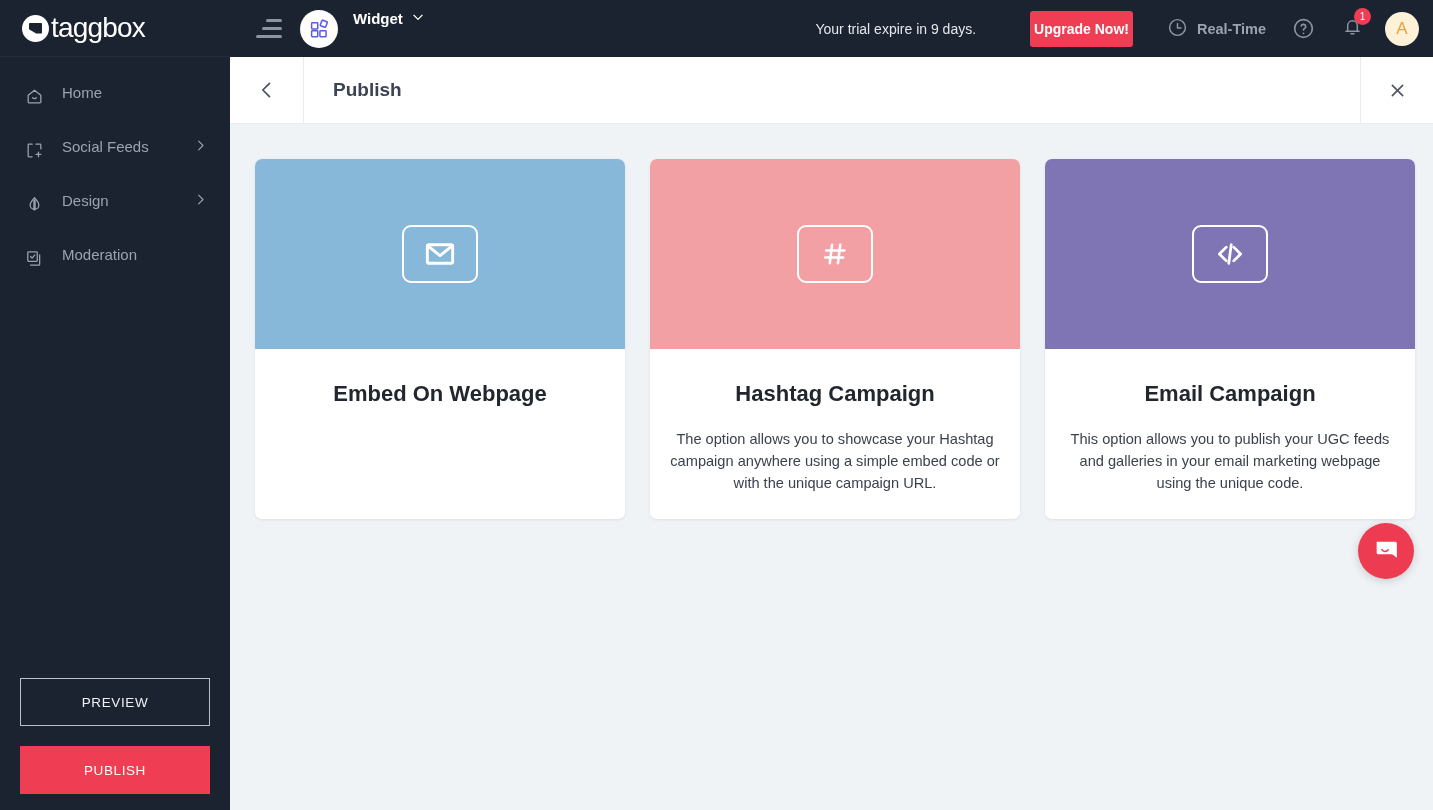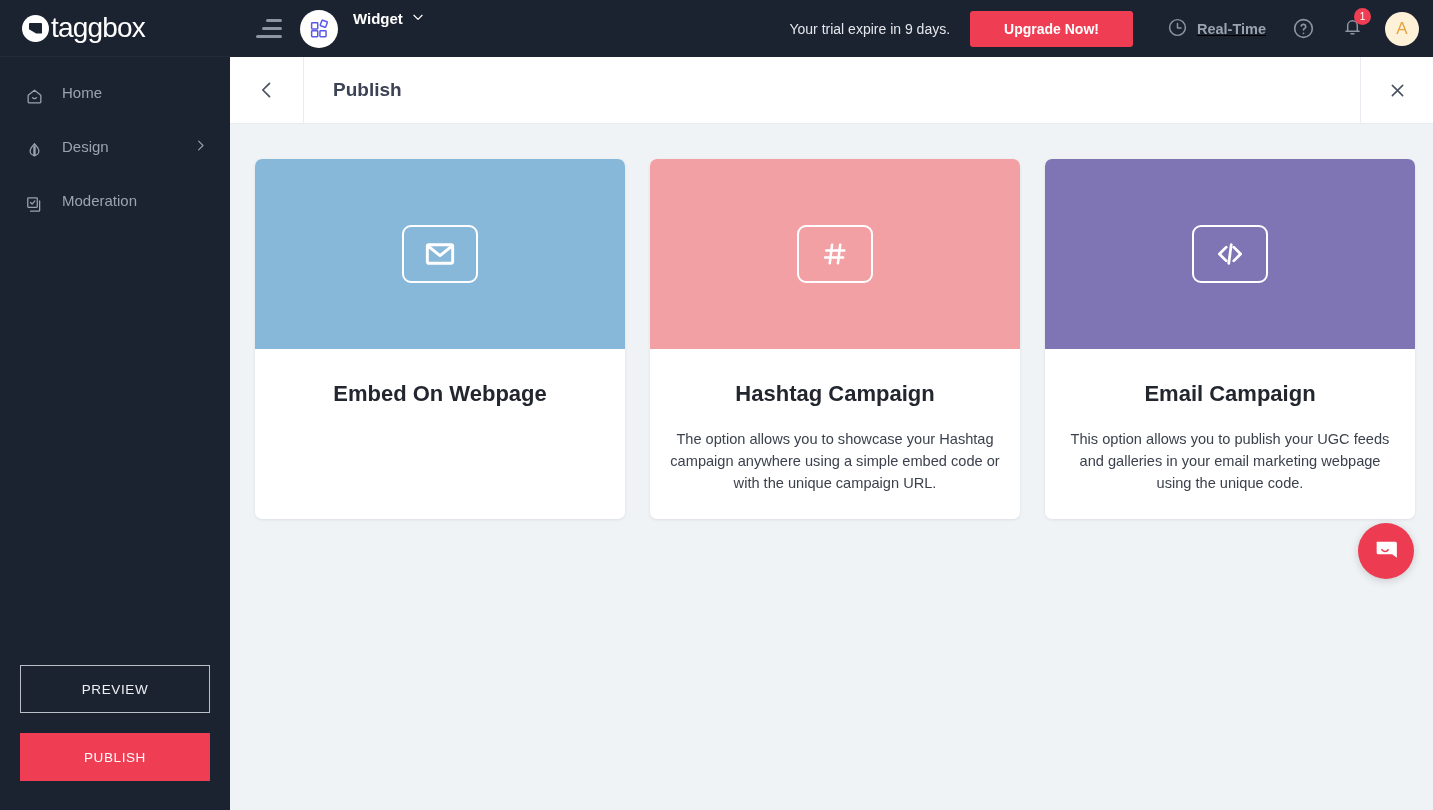--- a/index.html
+++ b/index.html
@@ -44,21 +44,21 @@
   .nav-item {
     height: 54px; display: flex; align-items: flex-start;
     padding: 0 22px; cursor: pointer; color: #9ba3b0;
     font-size: 15px;
   }
   .nav-ico { width: 24px; height: 24px; flex: 0 0 24px; display: flex; align-items: center; justify-content: center; }
   .nav-ico svg { width: 19px; height: 19px; stroke: #9ba3b0; fill: none; stroke-width: 1.6; stroke-linecap: round; stroke-linejoin: round; }
   .nav-label { margin-left: 16px; flex: 1 1 auto; }
   .nav-chev svg { width: 15px; height: 15px; stroke: #9ba3b0; fill: none; stroke-width: 1.8; stroke-linecap: round; stroke-linejoin: round; }
 
-  .side-actions { position: absolute; left: 20px; bottom: 29px; width: 190px; }
+  .side-actions { position: absolute; left: 20px; bottom: 16px; width: 190px; }
   .btn-preview {
     height: 48px; width: 190px; border: 1px solid #b9bec7;
     background: transparent; color: #eef0f3;
     font-size: 13.5px; letter-spacing: 0.6px;
     display: flex; align-items: center; justify-content: center;
     cursor: pointer; margin-bottom: 20px;
   }
   .btn-publish {
     height: 48px; width: 190px; border: none;
     background: #ef3e53; color: #fff;
@@ -84,26 +84,26 @@
   .widget-switch { display: flex; align-items: flex-start; margin-left: 18px; cursor: pointer; }
   .widget-circle {
     width: 38px; height: 38px; border-radius: 50%; background: #fff;
     display: flex; align-items: center; justify-content: center; flex: 0 0 38px;
   }
   .widget-name { color: #fff; font-weight: bold; font-size: 15px; margin-left: 15px; }
   .caret { margin-left: 8px; display: flex; }
   .caret svg { width: 14px; height: 14px; stroke: #fff; fill: none; stroke-width: 2; stroke-linecap: round; stroke-linejoin: round; }
 
   .topbar-right { margin-left: auto; display: flex; align-items: center; }
-  .trial-text { color: #e4e7eb; font-size: 14px; margin-right: 20px; }
+  .trial-text { color: #e4e7eb; font-size: 14px; margin-right: 26px; }
   .upgrade-btn {
     background: #ef3e53; color: #fff; border: none; cursor: pointer;
-    font-size: 14px; font-weight: bold; padding: 10px 34px; border-radius: 3px;
-  }
-  .realtime { display: flex; align-items: center; margin-left: 25px; cursor: pointer; text-decoration: underline; }
+    font-size: 14px; font-weight: bold; padding: 10px 4px; border-radius: 3px; margin-left: 28px;
+  }
+  .realtime { display: flex; align-items: center; margin-left: 25px; cursor: pointer; }
   .realtime svg { width: 21px; height: 21px; stroke: #8d95a3; fill: none; stroke-width: 1.7; stroke-linecap: round; stroke-linejoin: round; }
   .realtime span { color: #9ba3b0; font-size: 14.5px; font-weight: bold; margin-left: 9px; }
   .help-ico { margin-left: 26px; cursor: pointer; display: flex; }
   .help-ico svg { width: 23px; height: 23px; stroke: #8d95a3; fill: none; stroke-width: 1.7; }
   .bell-wrap { margin-left: 27px; position: relative; cursor: pointer; display: flex; }
   .bell-wrap svg { width: 21px; height: 21px; stroke: #8d95a3; fill: none; stroke-width: 1.7; stroke-linecap: round; stroke-linejoin: round; }
   .bell-badge {
     position: absolute; top: -8px; right: -8px;
     min-width: 17px; height: 17px; border-radius: 50%;
     background: #ef3e53; color: #fff; font-size: 10px;
@@ -170,20 +170,35 @@
       <div class="nav-item">
         <span class="nav-ico">
           <svg viewBox="0 0 24 24">
               <path d="M4 10.5 12 4l8 6.5V19a1 1 0 0 1-1 1H5a1 1 0 0 1-1-1z"></path>
               <path d="M9.5 13.5a3.2 3.2 0 0 0 5 0"></path>
             </svg>
         </span>
         <span class="nav-label">Home</span>
       </div>
 
+      <div class="nav-item">
+        <span class="nav-ico">
+          <svg viewBox="0 0 24 24">
+              <path d="M9 4H5a1 1 0 0 0-1 1v14a1 1 0 0 0 1 1h4"></path>
+              <path d="M14 4h5a1 1 0 0 1 1 1v5"></path>
+              <path d="M17 14v6M14 17h6"></path>
+            </svg>
+        </span>
+        <span class="nav-label">Social Feeds</span>
+        <span class="nav-chev">
+          <svg viewBox="0 0 24 24">
+              <path d="m9 5 7 7-7 7"></path>
+            </svg>
+        </span>
+      </div>
 
       <div class="nav-item">
         <span class="nav-ico">
           <svg viewBox="0 0 24 24">
               <path d="M12 3.5c3 3.3 5.5 6 5.5 9a5.5 5.5 0 0 1-11 0c0-3 2.5-5.7 5.5-9z"></path>
               <path d="M12 7v11" stroke-width="3"></path>
             </svg>
         </span>
         <span class="nav-label">Design</span>
         <span class="nav-chev">

